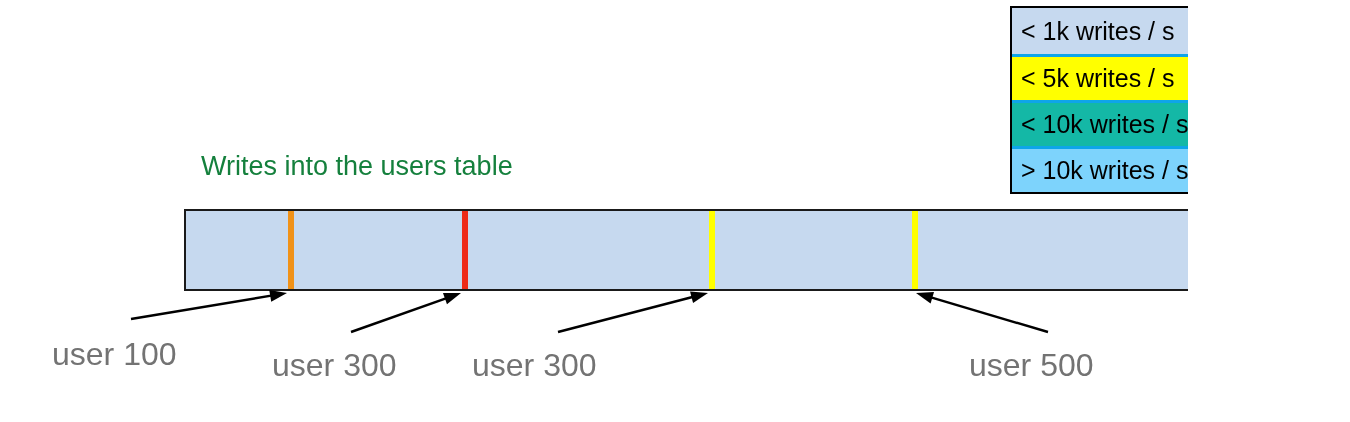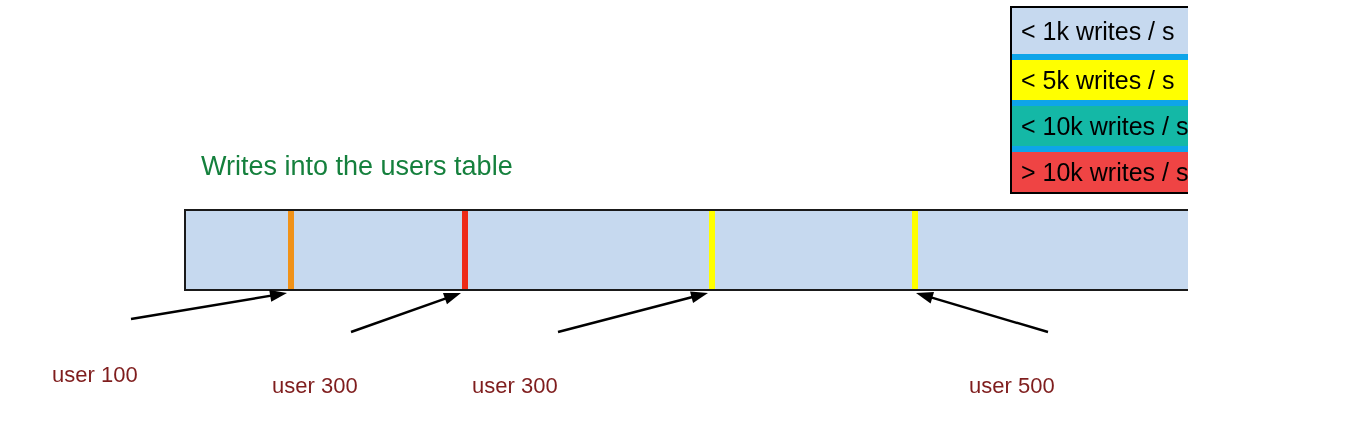--- a/index.html
+++ b/index.html
@@ -33,21 +33,21 @@
     box-sizing: border-box;
     display: flex;
     align-items: center;
     padding-left: 9px;
     font-size: 25px;
     color: #000000;
     line-height: 1;
     white-space: nowrap;
   }
   .legend-row + .legend-row {
-    border-top: 6px solid #0ea5e9;
+    border-top: 3px solid #0ea5e9;
   }
 
   
   #caption {
     position: absolute;
     left: 201px;
     top: 150px;
     font-size: 27px;
     color: #15803d;
     white-space: nowrap;
@@ -78,43 +78,42 @@
     left: 0;
     top: 0;
     width: 1350px;
     height: 422px;
     pointer-events: none;
   }
 
   
   .point-label {
     position: absolute;
-    font-size: 22px;
-    color: #7f1d1d;
+    font-size: 32px;
+    color: #737373;
     white-space: nowrap;
     line-height: 1;
-    margin-top: 26px;
   }
 </style>
 </head>
 <body>
 
 <div id="canvas">
 
   <div id="legend">
     <div class="legend-row" style="background: rgb(198, 217, 239);">
       <span>&lt; 1k writes / s</span>
     </div>
     <div class="legend-row" style="background: rgb(255, 255, 0);">
       <span>&lt; 5k writes / s</span>
     </div>
     <div class="legend-row" style="background: #14b8a6;">
       <span>&lt; 10k writes / s</span>
     </div>
-    <div class="legend-row" style="background: #ef4444;">
+    <div class="legend-row" style="background: #7dd3fc;">
       <span>&gt; 10k writes / s</span>
     </div>
   </div>
 
   <div id="caption">Writes into the users table</div>
 
   <div id="bar" style="left: 184px; top: 209px; width: 1101px; height: 82px; background: rgb(198, 217, 239); border-color: rgb(26, 26, 26);">
     <div class="stripe" style="background: rgb(240, 146, 24); left: 102px;"></div>
     <div class="stripe" style="background: rgb(238, 42, 24); left: 276px;"></div>
     <div class="stripe" style="background: rgb(255, 255, 0); left: 523px;"></div>

